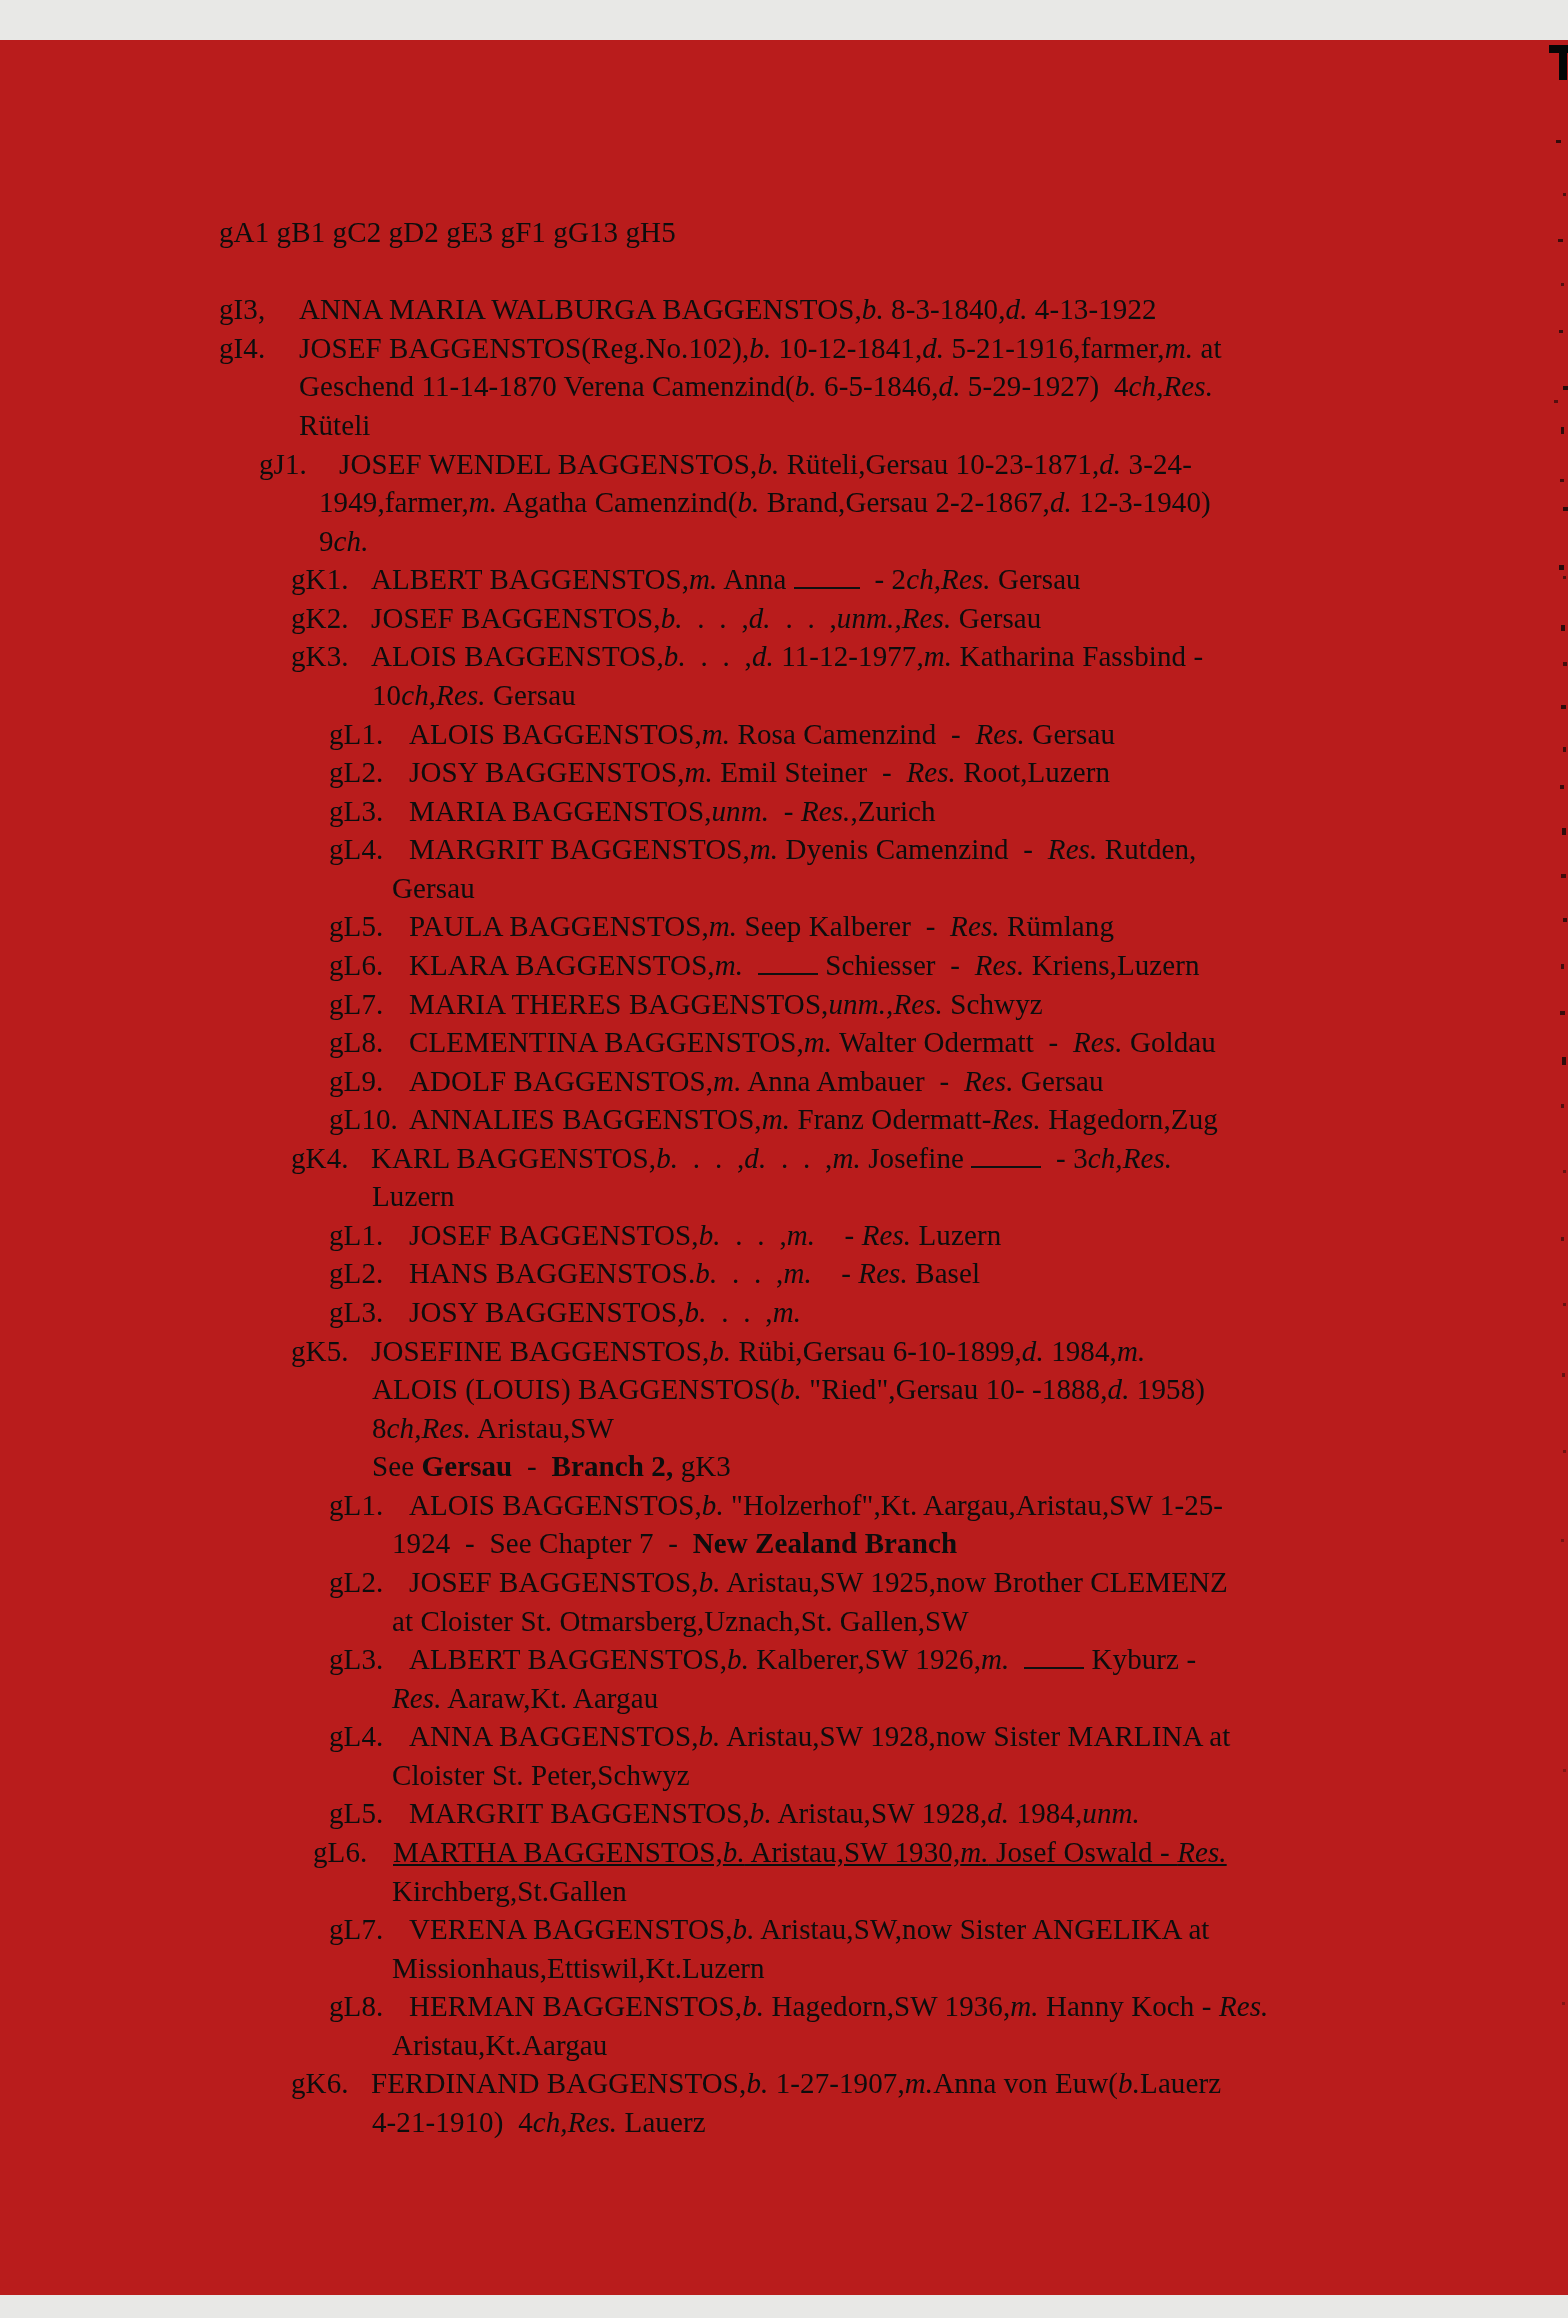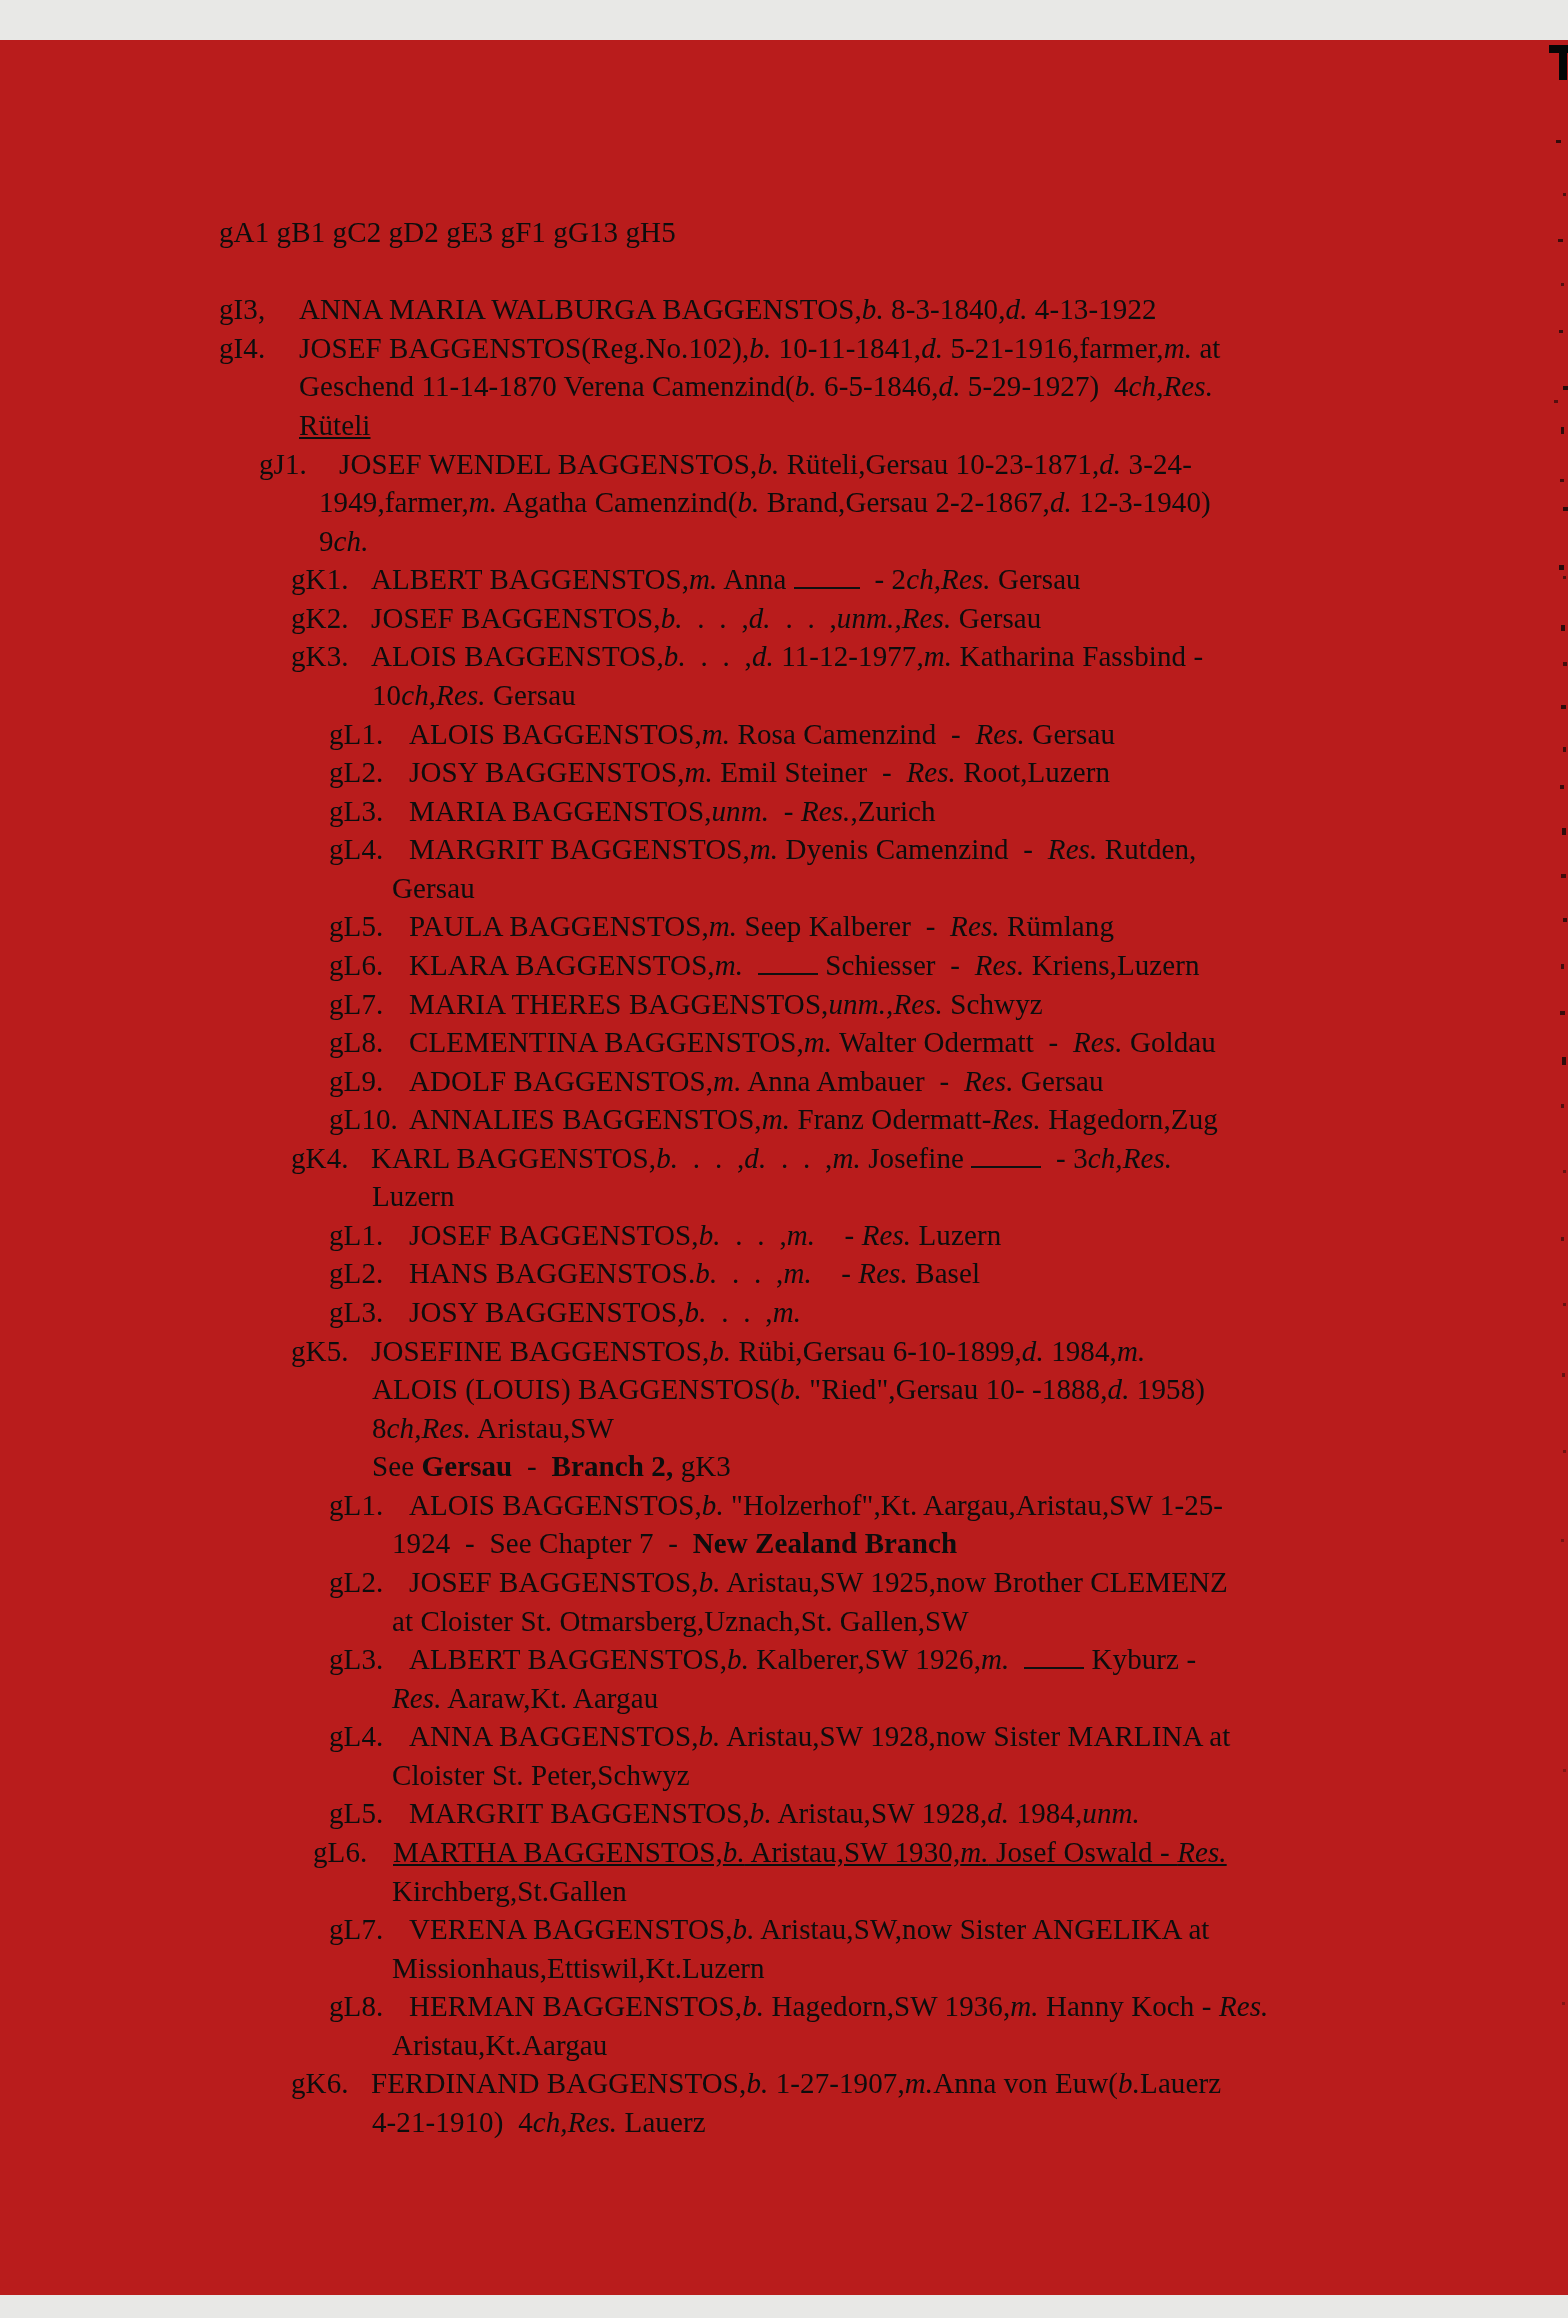--- a/index.html
+++ b/index.html
@@ -41,23 +41,23 @@
     clip-path:polygon(0 0,100% 100%,0 100%);
   }
 </style>
 </head>
 <body>
 
 <div class="page">
   <div>
       <div class="line" style="top: 174px; left: 219px;"><span class="seg-r">gA1 gB1 gC2 gD2 gE3 gF1 gG13 gH5</span></div>
       <div class="line" style="top: 251px; left: 219px;"><span class="gid">gI3,</span><span class="seg-r">ANNA MARIA WALBURGA BAGGENSTOS,</span><span class="seg-i">b.</span><span class="seg-r"> 8-3-1840,</span><span class="seg-i">d.</span><span class="seg-r"> 4-13-1922</span></div>
-      <div class="line" style="top: 290px; left: 219px;"><span class="gid">gI4.</span><span class="seg-r">JOSEF BAGGENSTOS(Reg.No.102),</span><span class="seg-i">b.</span><span class="seg-r"> 10-11-1841,</span><span class="seg-i">d.</span><span class="seg-r"> 5-21-1916,farmer,</span><span class="seg-i">m.</span><span class="seg-r"> at</span></div>
+      <div class="line" style="top: 290px; left: 219px;"><span class="gid">gI4.</span><span class="seg-r">JOSEF BAGGENSTOS(Reg.No.102),</span><span class="seg-i">b.</span><span class="seg-r"> 10-12-1841,</span><span class="seg-i">d.</span><span class="seg-r"> 5-21-1916,farmer,</span><span class="seg-i">m.</span><span class="seg-r"> at</span></div>
       <div class="line" style="top: 328px; left: 299px;"><span class="seg-r">Geschend 11-14-1870 Verena Camenzind(</span><span class="seg-i">b.</span><span class="seg-r"> 6-5-1846,</span><span class="seg-i">d.</span><span class="seg-r"> 5-29-1927)  4</span><span class="seg-i">ch,Res.</span></div>
-      <div class="line" style="top: 367px; left: 299px; text-decoration: underline;"><span class="seg-r">Rüteli</span></div>
+      <div class="line" style="top: 367px; left: 299px;"><span class="seg-r">Rüteli</span></div>
       <div class="line" style="top: 406px; left: 259px;"><span class="gid">gJ1.</span><span class="seg-r">JOSEF WENDEL BAGGENSTOS,</span><span class="seg-i">b.</span><span class="seg-r"> Rüteli,Gersau 10-23-1871,</span><span class="seg-i">d.</span><span class="seg-r"> 3-24-</span></div>
       <div class="line" style="top: 444px; left: 319px;"><span class="seg-r">1949,farmer,</span><span class="seg-i">m.</span><span class="seg-r"> Agatha Camenzind(</span><span class="seg-i">b.</span><span class="seg-r"> Brand,Gersau 2-2-1867,</span><span class="seg-i">d.</span><span class="seg-r"> 12-3-1940)</span></div>
       <div class="line" style="top: 483px; left: 319px;"><span class="seg-r">9</span><span class="seg-i">ch.</span></div>
       <div class="line" style="top: 521px; left: 291px;"><span class="gid">gK1.</span><span class="seg-r">ALBERT BAGGENSTOS,</span><span class="seg-i">m.</span><span class="seg-r"> Anna </span><span class="blank" style="width: 66px;"></span><span class="seg-r">  - 2</span><span class="seg-i">ch,Res.</span><span class="seg-r"> Gersau</span></div>
       <div class="line" style="top: 560px; left: 291px;"><span class="gid">gK2.</span><span class="seg-r">JOSEF BAGGENSTOS,</span><span class="seg-i">b.</span><span class="seg-r">  .  .  ,</span><span class="seg-i">d.</span><span class="seg-r">  .  .  ,</span><span class="seg-i">unm.,Res.</span><span class="seg-r"> Gersau</span></div>
       <div class="line" style="top: 598px; left: 291px;"><span class="gid">gK3.</span><span class="seg-r">ALOIS BAGGENSTOS,</span><span class="seg-i">b.</span><span class="seg-r">  .  .  ,</span><span class="seg-i">d.</span><span class="seg-r"> 11-12-1977,</span><span class="seg-i">m.</span><span class="seg-r"> Katharina Fassbind -</span></div>
       <div class="line" style="top: 637px; left: 372px;"><span class="seg-r">10</span><span class="seg-i">ch,Res.</span><span class="seg-r"> Gersau</span></div>
       <div class="line" style="top: 676px; left: 329px;"><span class="gid">gL1.</span><span class="seg-r">ALOIS BAGGENSTOS,</span><span class="seg-i">m.</span><span class="seg-r"> Rosa Camenzind  -  </span><span class="seg-i">Res.</span><span class="seg-r"> Gersau</span></div>
       <div class="line" style="top: 714px; left: 329px;"><span class="gid">gL2.</span><span class="seg-r">JOSY BAGGENSTOS,</span><span class="seg-i">m.</span><span class="seg-r"> Emil Steiner  -  </span><span class="seg-i">Res.</span><span class="seg-r"> Root,Luzern</span></div>
       <div class="line" style="top: 753px; left: 329px;"><span class="gid">gL3.</span><span class="seg-r">MARIA BAGGENSTOS,</span><span class="seg-i">unm.</span><span class="seg-r">  - </span><span class="seg-i">Res.</span><span class="seg-r">,Zurich</span></div>

